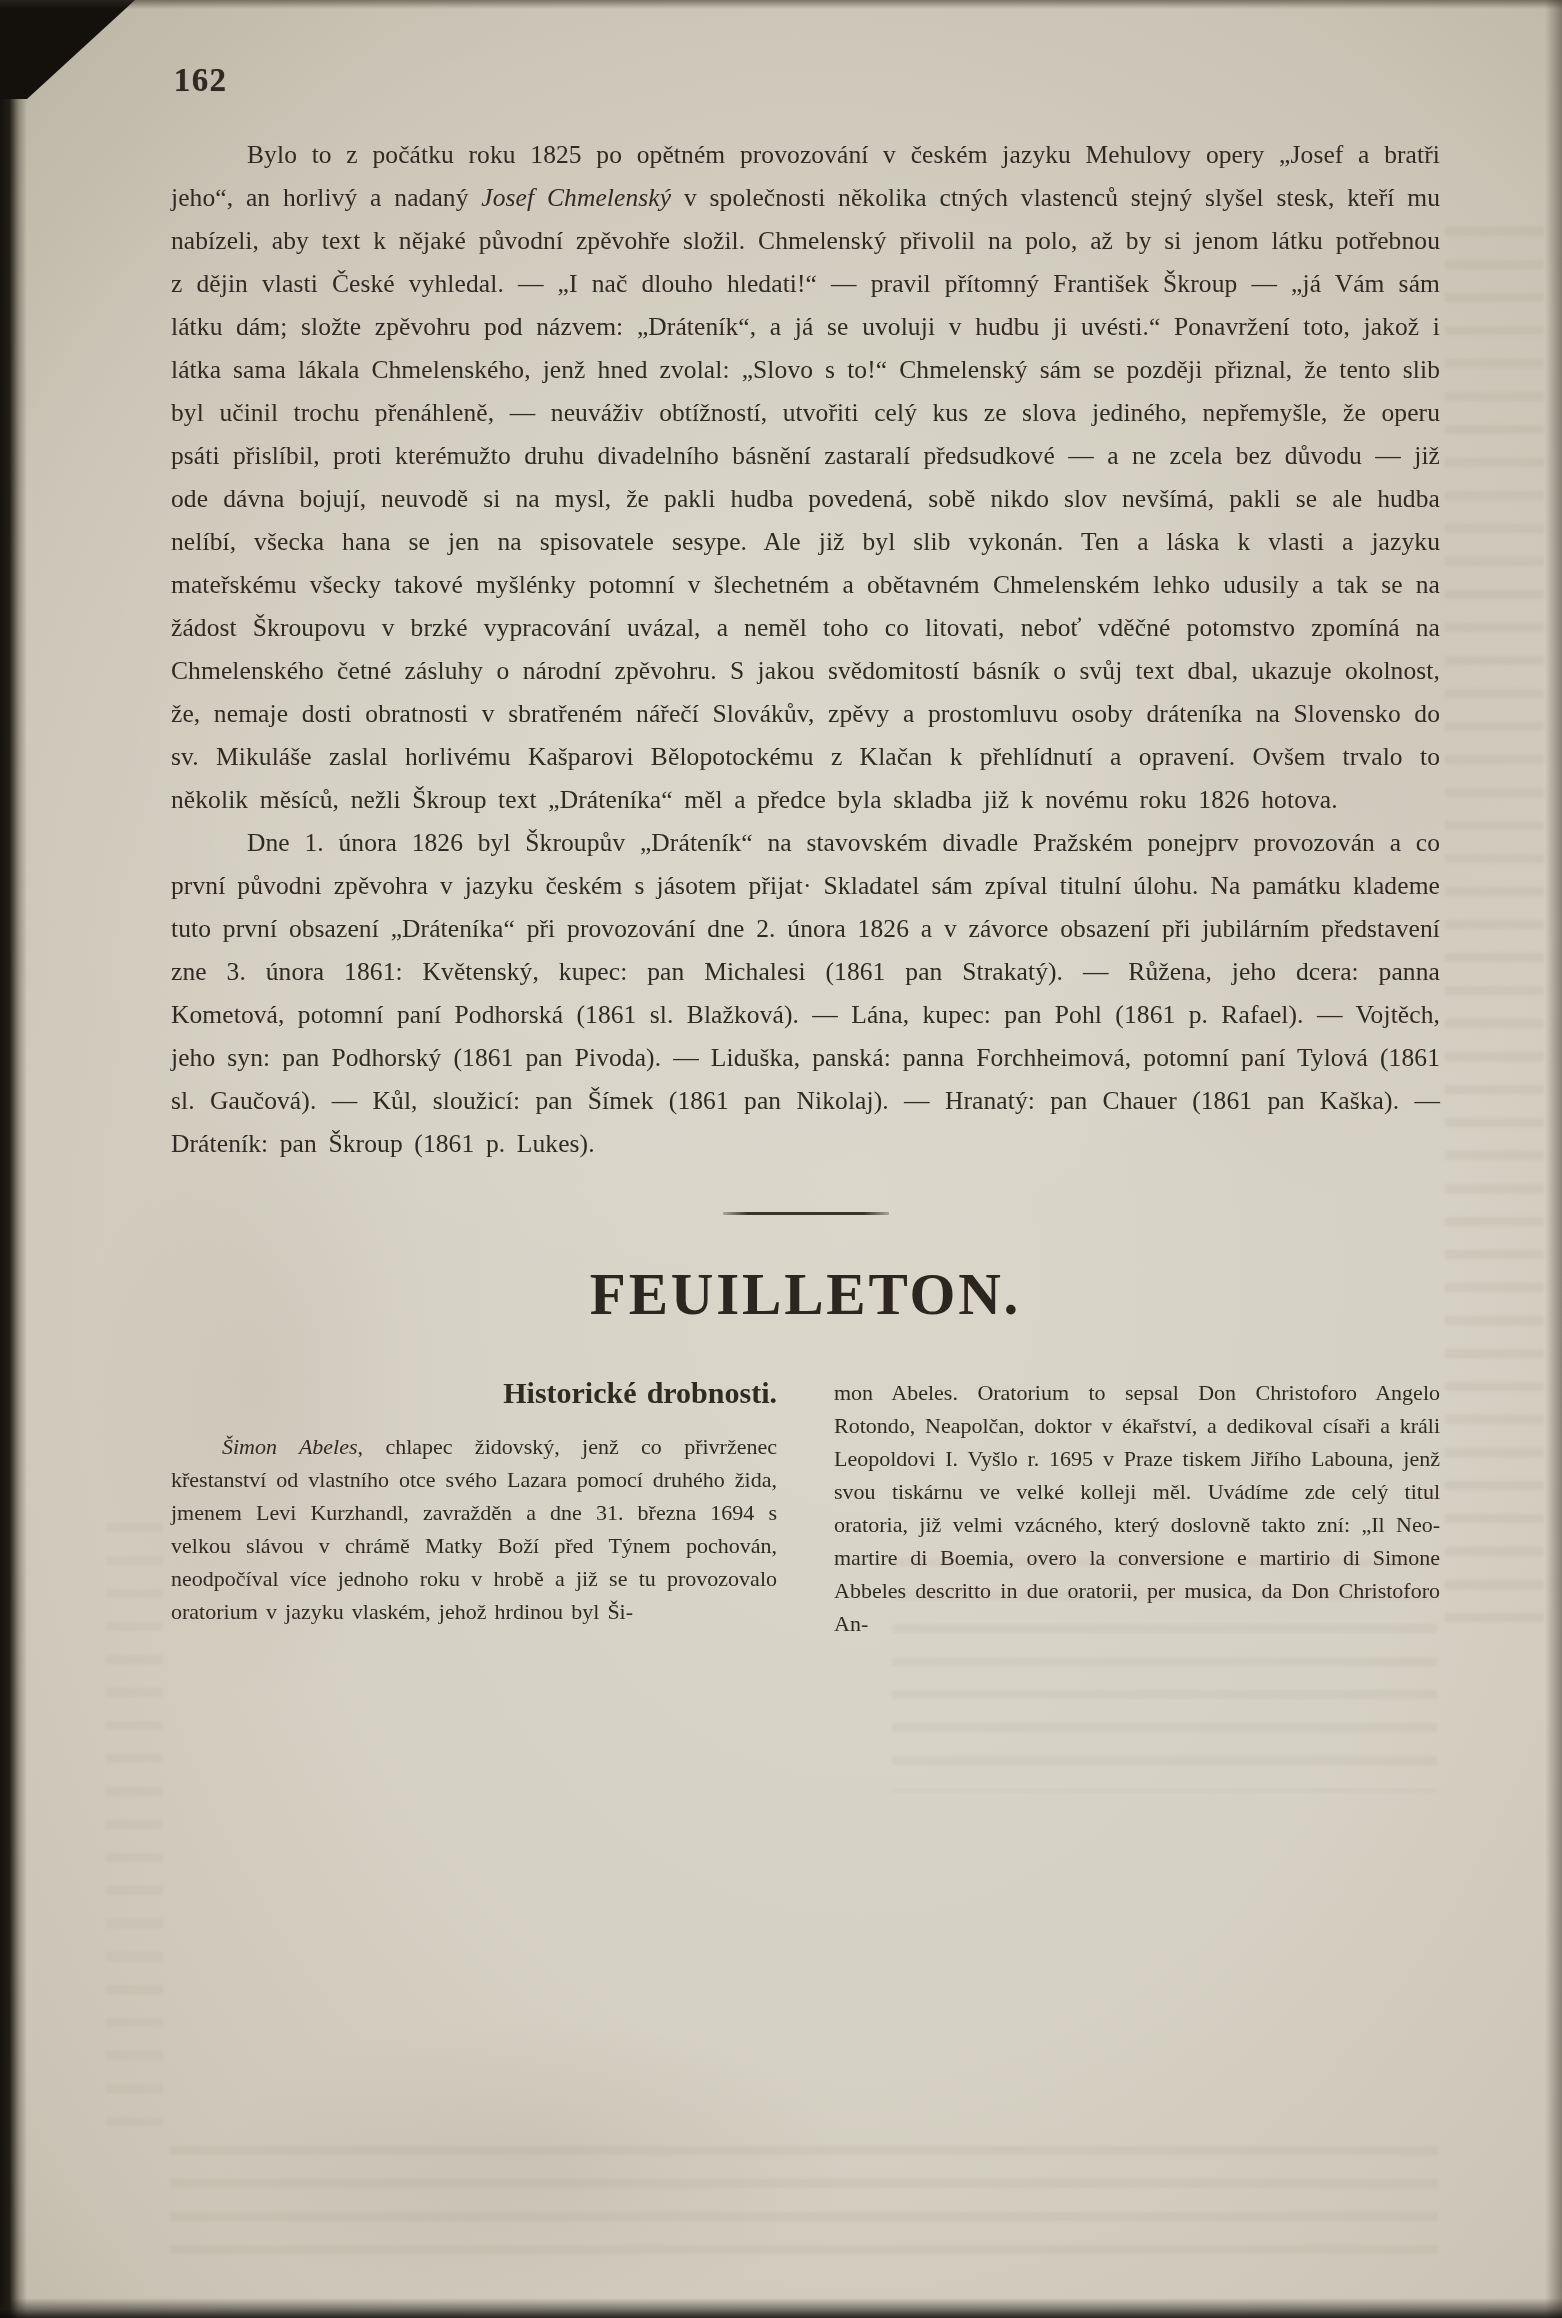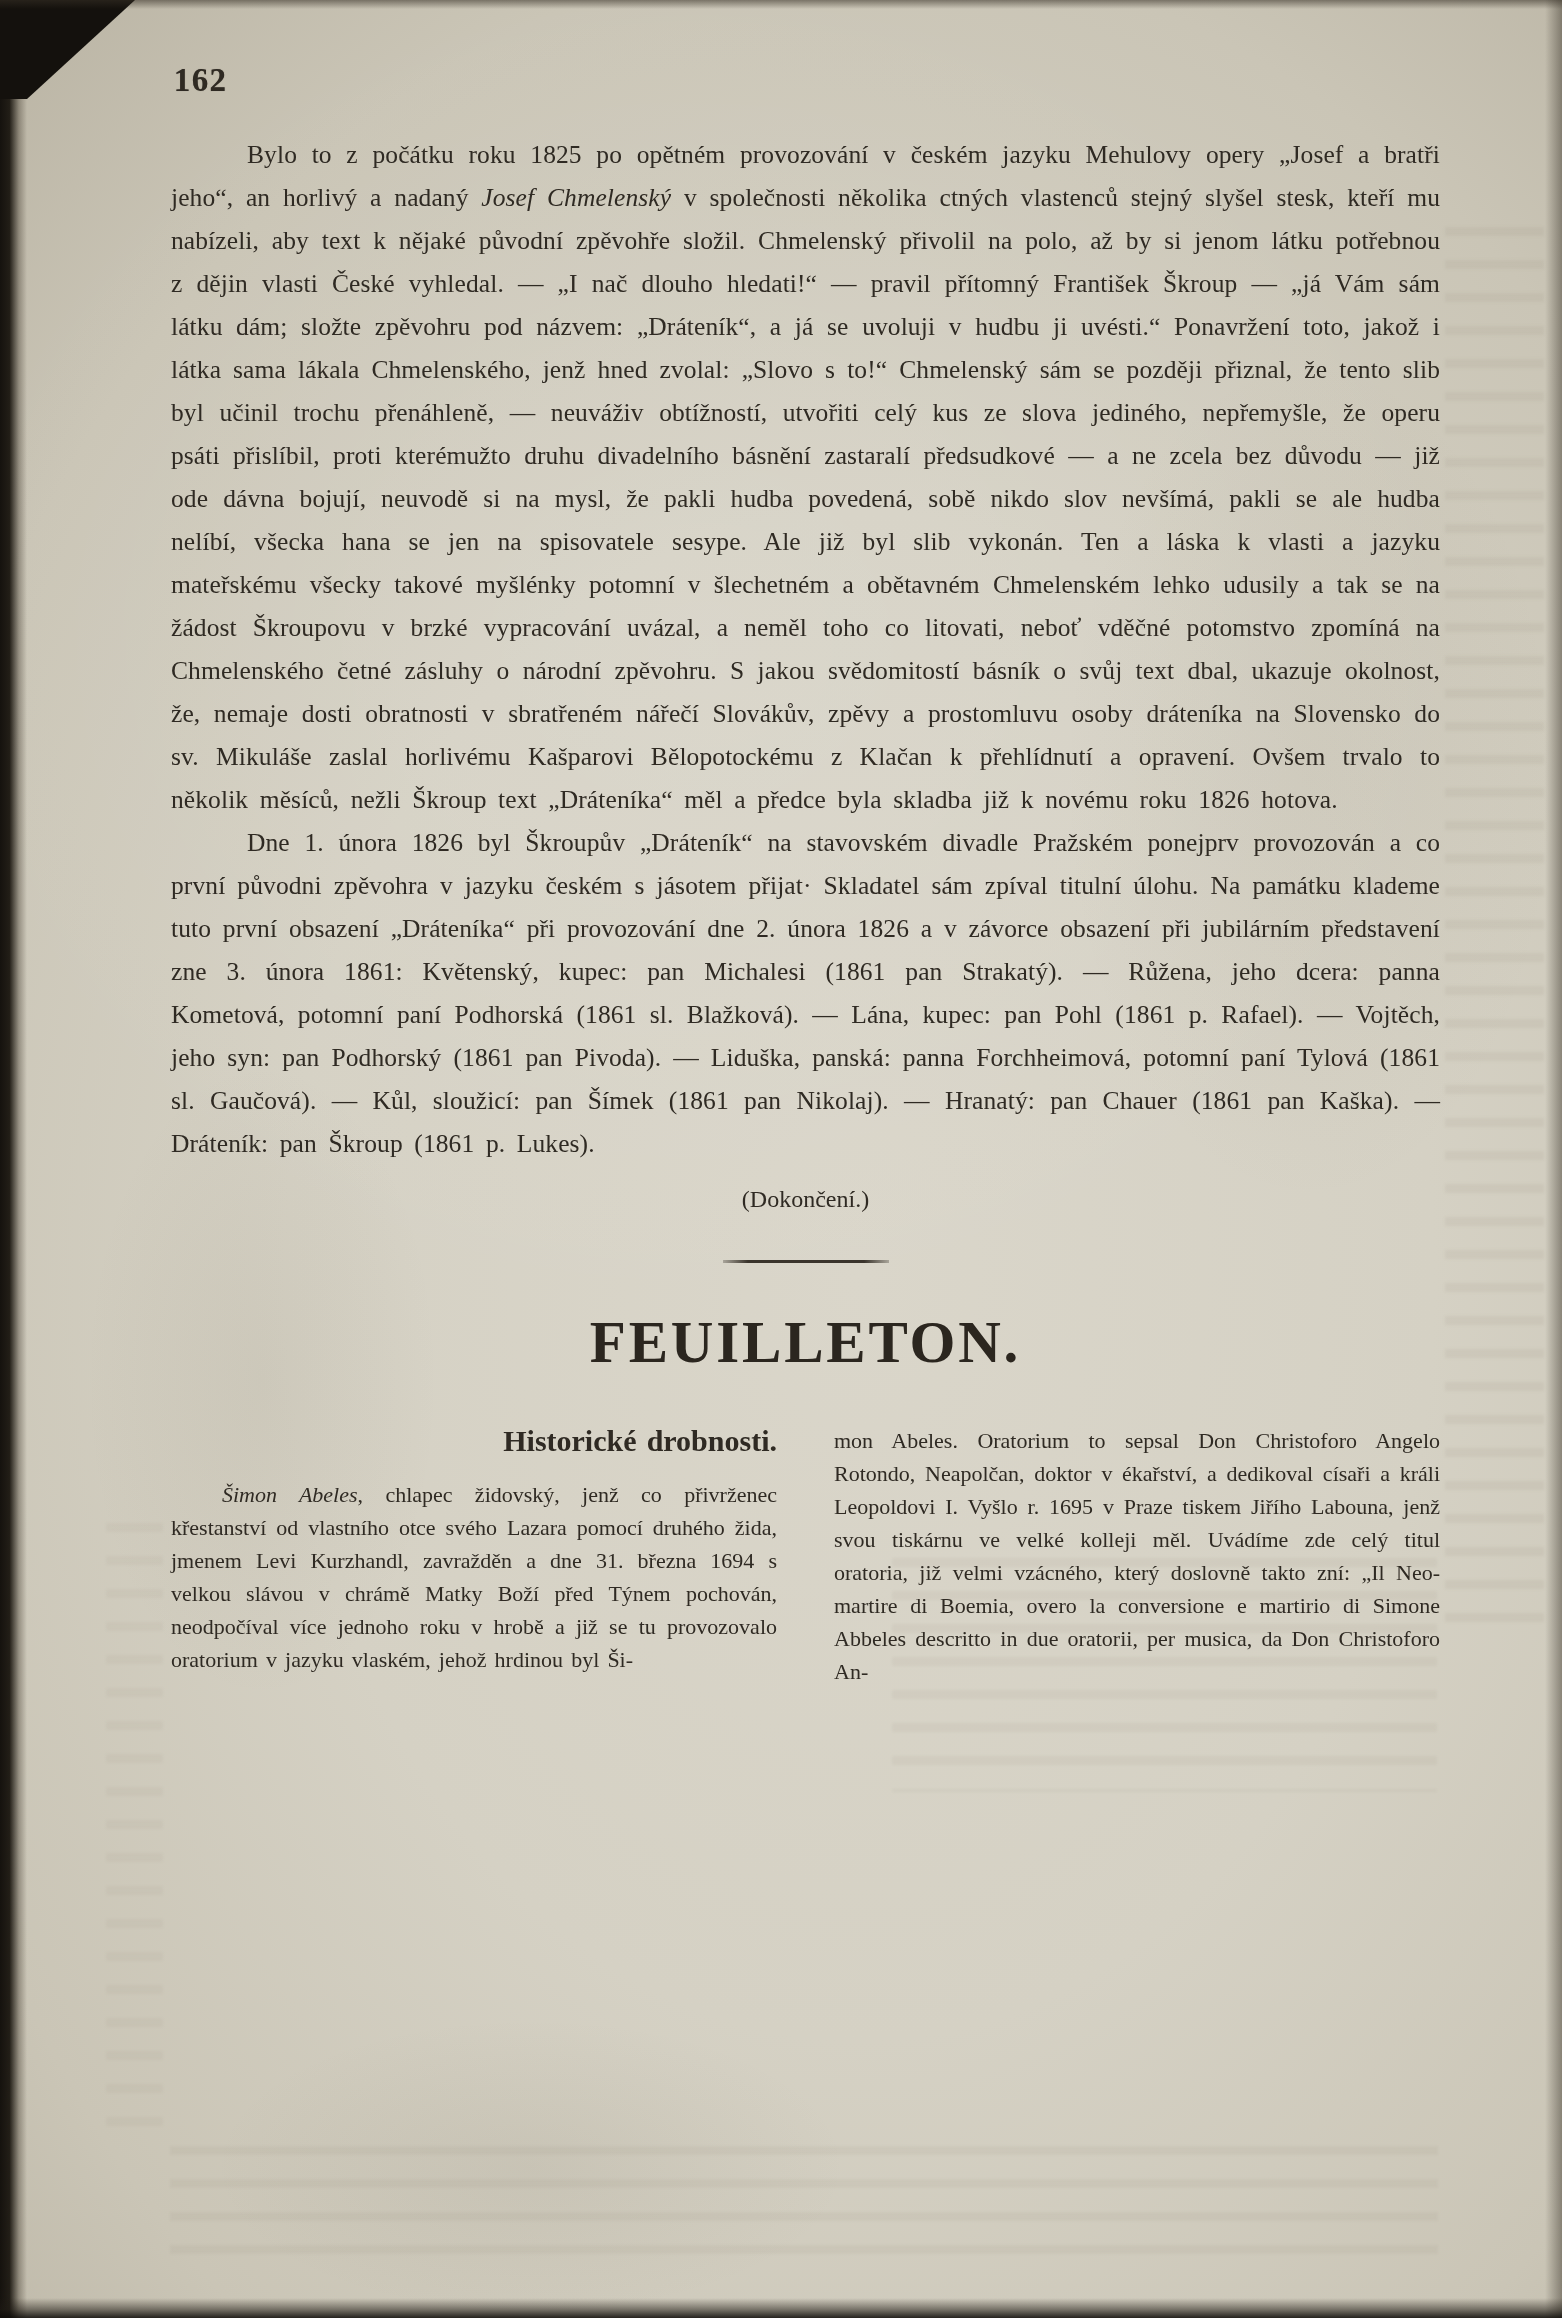--- a/index.html
+++ b/index.html
@@ -155,21 +155,20 @@
 
   <div class="content">
 
     <div class="page-number">162</div>
 
     <div class="main-text">
       <p class="indent"><span>Bylo to z počátku roku 1825 po opětném provozování v českém jazyku Mehulovy opery „Josef a bratři jeho“, an horlivý a nadaný </span><i class="ital">Josef Chmelenský</i><span> v společnosti několika ctných vlastenců stejný slyšel stesk, kteří mu nabízeli, aby text k nějaké původní zpěvohře složil. Chmelenský přivolil na polo, až by si jenom látku potřebnou z dějin vlasti České vyhledal. — „I nač dlouho hledati!“ — pravil přítomný František Škroup — „já Vám sám látku dám; složte zpěvohru pod názvem: „Dráteník“, a já se uvoluji v hudbu ji uvésti.“ Ponavržení toto, jakož i látka sama lákala Chmelenského, jenž hned zvolal: „Slovo s to!“ Chmelenský sám se později přiznal, že tento slib byl učinil trochu přenáhleně, — neuváživ obtížností, utvořiti celý kus ze slova jediného, nepřemyšle, že operu psáti přislíbil, proti kterémužto druhu divadelního básnění zastaralí předsudkové — a ne zcela bez důvodu — již ode dávna bojují, neuvodě si na mysl, že pakli hudba povedená, sobě nikdo slov nevšímá, pakli se ale hudba nelíbí, všecka hana se jen na spisovatele sesype. Ale již byl slib vykonán. Ten a láska k vlasti a jazyku mateřskému všecky takové myšlénky potomní v šlechetném a obětavném Chmelenském lehko udusily a tak se na žádost Škroupovu v brzké vypracování uvázal, a neměl toho co litovati, neboť vděčné potomstvo zpomíná na Chmelenského četné zásluhy o národní zpěvohru. S jakou svědomitostí básník o svůj text dbal, ukazuje okolnost, že, nemaje dosti obratnosti v sbratřeném nářečí Slovákův, zpěvy a prostomluvu osoby dráteníka na Slovensko do sv. Mikuláše zaslal horlivému Kašparovi Bělopotockému z Klačan k přehlídnutí a opravení. Ovšem trvalo to několik měsíců, nežli Škroup text „Dráteníka“ měl a předce byla skladba již k novému roku 1826 hotova.</span></p>
       <p class="indent">Dne 1. února 1826 byl Škroupův „Dráteník“ na stavovském divadle Pražském ponejprv provozován a co první původni zpěvohra v jazyku českém s jásotem přijat· Skladatel sám zpíval titulní úlohu. Na památku klademe tuto první obsazení „Dráteníka“ při provozování dne 2. února 1826 a v závorce obsazení při jubilárním představení zne 3. února 1861: Květenský, kupec: pan Michalesi (1861 pan Strakatý). — Růžena, jeho dcera: panna Kometová, potomní paní Podhorská (1861 sl. Blažková). — Lána, kupec: pan Pohl (1861 p. Rafael). — Vojtěch, jeho syn: pan Podhorský (1861 pan Pivoda). — Liduška, panská: panna Forchheimová, potomní paní Tylová (1861 sl. Gaučová). — Kůl, sloužicí: pan Šímek (1861 pan Nikolaj). — Hranatý: pan Chauer (1861 pan Kaška). — Dráteník: pan Škroup (1861 p. Lukes).</p>
     </div>
 
-    <div class="closing">(Dokončení.)</div>
 
     <div class="divider"></div>
 
     <h1 class="feuilleton-title">FEUILLETON.</h1>
 
     <div class="columns">
       <div class="col col-left">
         <h2>Historické drobnosti.</h2>
         <p><i class="ital">Šimon Abeles</i><span>, chlapec židovský, jenž co přivrženec křestanství od vlastního otce svého Lazara pomocí druhého žida, jmenem Levi Kurzhandl, zavražděn a dne 31. března 1694 s velkou slávou v chrámě Matky Boží před Týnem pochován, neodpočíval více jednoho roku v hrobě a již se tu provozovalo oratorium v jazyku vlaském, jehož hrdinou byl Ši-</span></p>
       </div>

